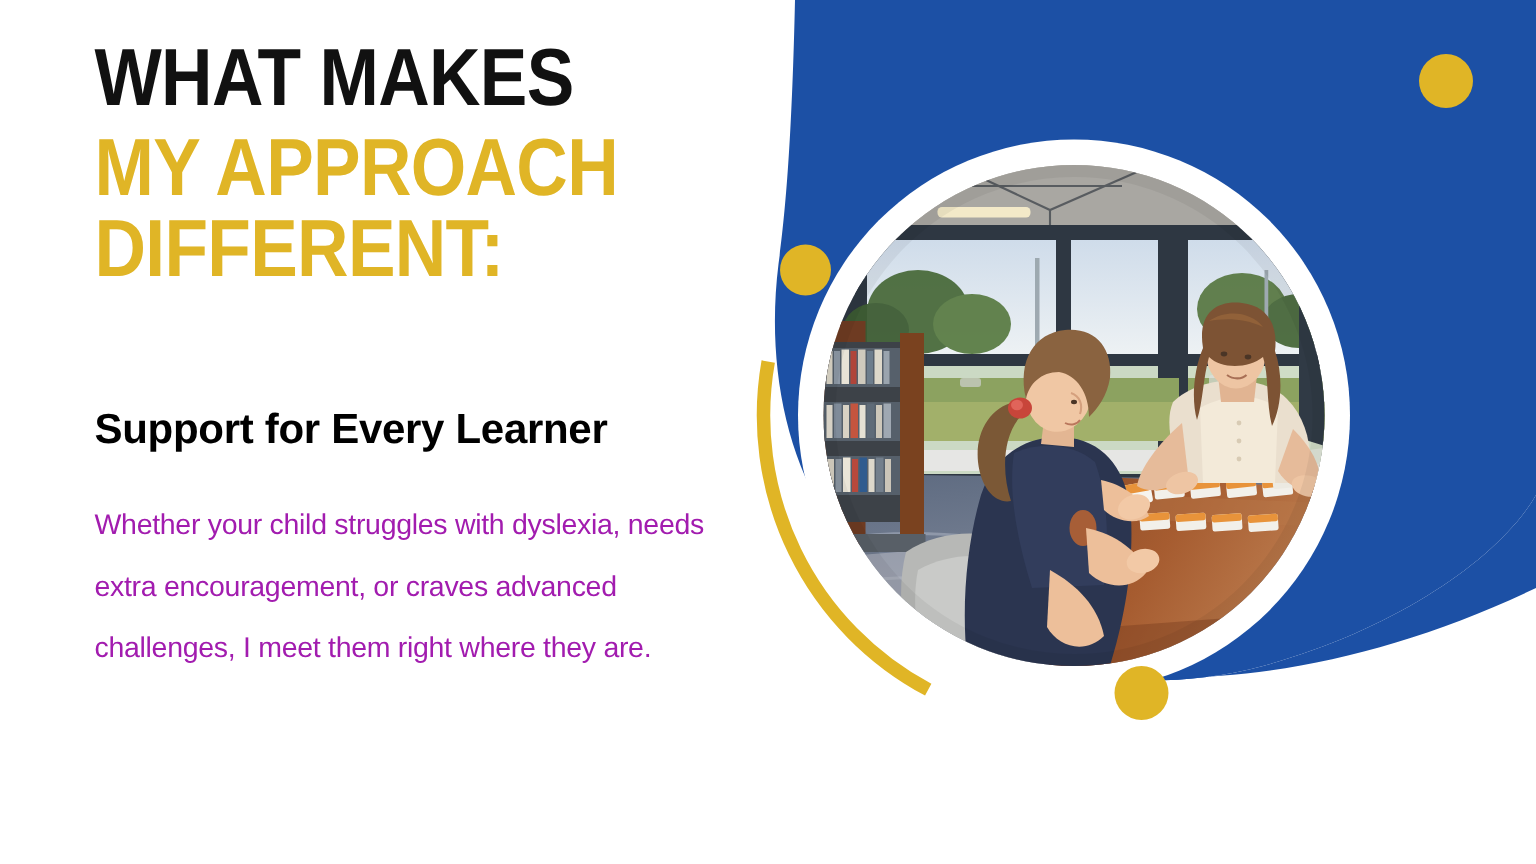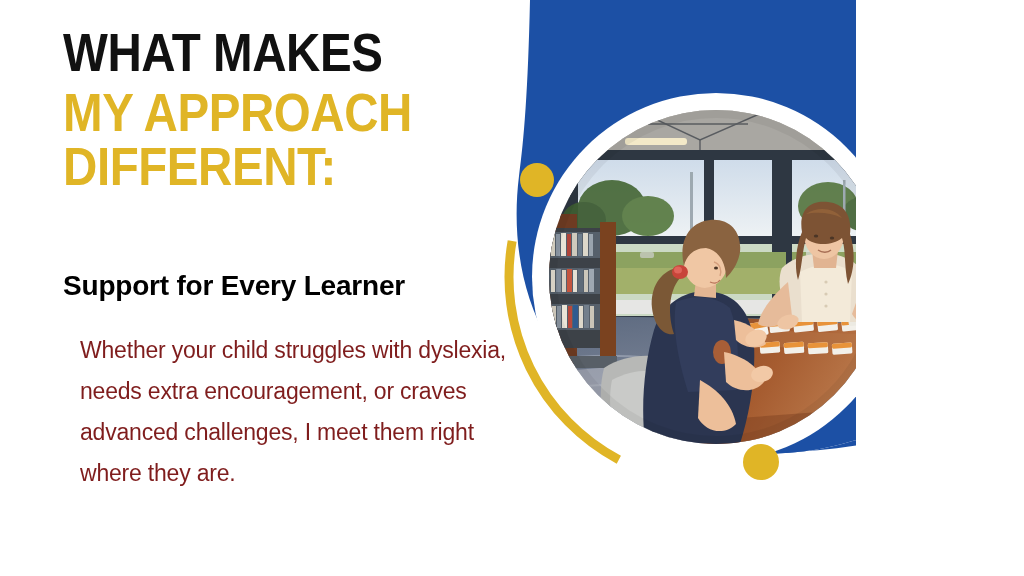--- a/index.html
+++ b/index.html
@@ -4,21 +4,21 @@
 <style>
   * { margin:0; padding:0; box-sizing:border-box; }
   html,body { width:1024px; height:576px; overflow:hidden; }
   body {
     background:#ffffff;
     font-family:"Liberation Sans", sans-serif;
     position:relative;
   }
   #slide {
     position:absolute; inset:0;
-    width:856px; height:576px;
+    width:1024px; height:576px;
     background:#ffffff;
     overflow:hidden;
   }
 
   
   #decor { position:absolute; inset:0; width:1024px; height:576px; }
 
   
   .text-col {
     position:absolute;
@@ -45,26 +45,25 @@
     font-size:28px;
     font-weight:700;
     color:#000000;
     letter-spacing:-0.2px;
     white-space:nowrap;
   }
   .body-copy {
     position:absolute;
     left:63px; top:330px;
     width:440px;
-    font-size:23px;
+    font-size:19px;
     line-height:41px;
-    color:#7f1d1d;
+    color:#a21caf;
     font-weight:400;
     letter-spacing:-0.2px;
-    margin-left:17px;
   }
 </style>
 </head>
 <body>
 
 <div id="slide">
 
   <svg id="decor" viewBox="0 0 1024 576">
     <defs>
 

